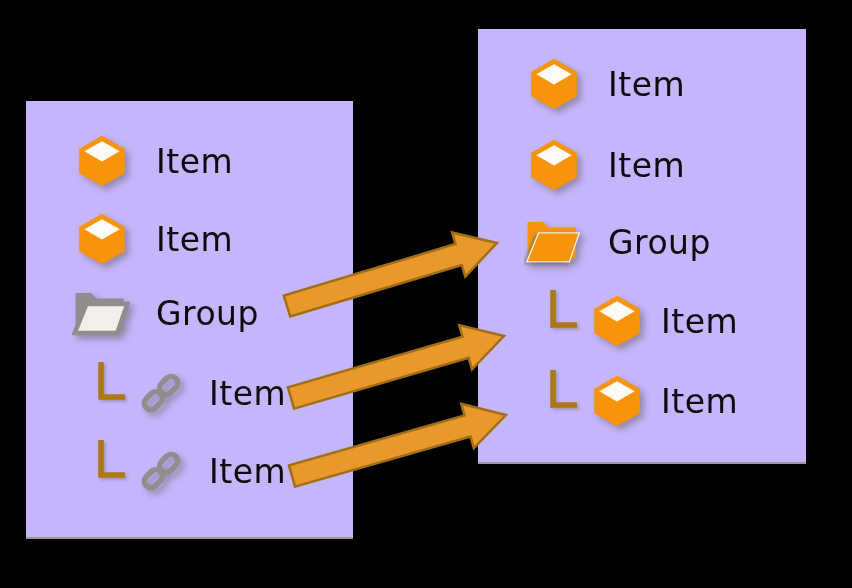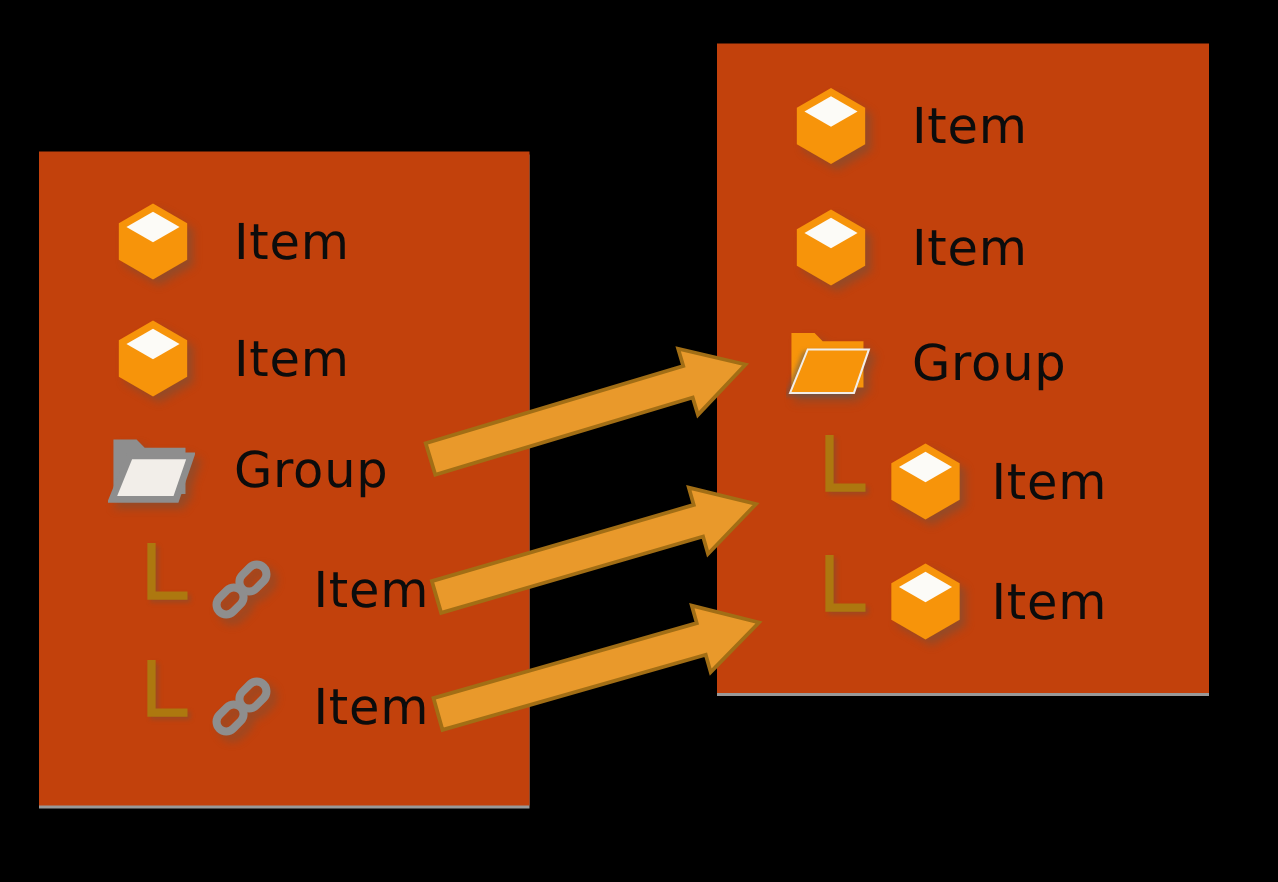--- a/index.html
+++ b/index.html
@@ -5,21 +5,21 @@
   html,body{margin:0;padding:0;background:#000;}
   #canvas{
     position:relative;
     width:852px;height:588px;
     background:#000;
     overflow:hidden;
     font-family:"DejaVu Sans","Liberation Sans",sans-serif;
   }
   .panel{
     position:absolute;
-    background:#c2410c;
+    background:#c4b5fd;
     box-shadow:0 2px 0 rgba(255,255,255,.6);
   }
   #left-panel{left:26px;top:101px;width:327px;height:436px;}
   #right-panel{left:478px;top:29px;width:328px;height:433px;}
   .row{
     position:absolute;left:0;right:0;height:80px;
   }
   .row > *{position:absolute;top:50%;transform:translateY(-50%);}
   .ic svg{display:block;}
   .ic.shadowed{filter:drop-shadow(4px 4px 3px rgba(95,85,70,.45));}

